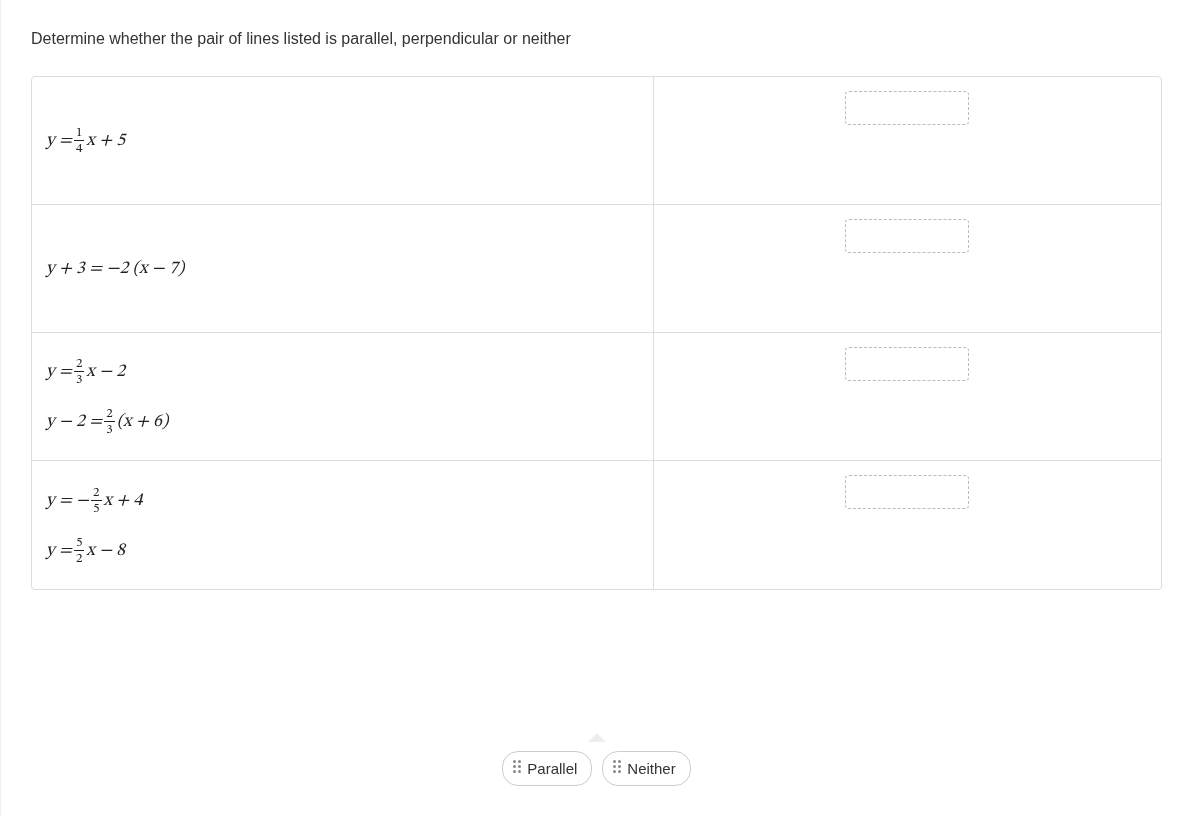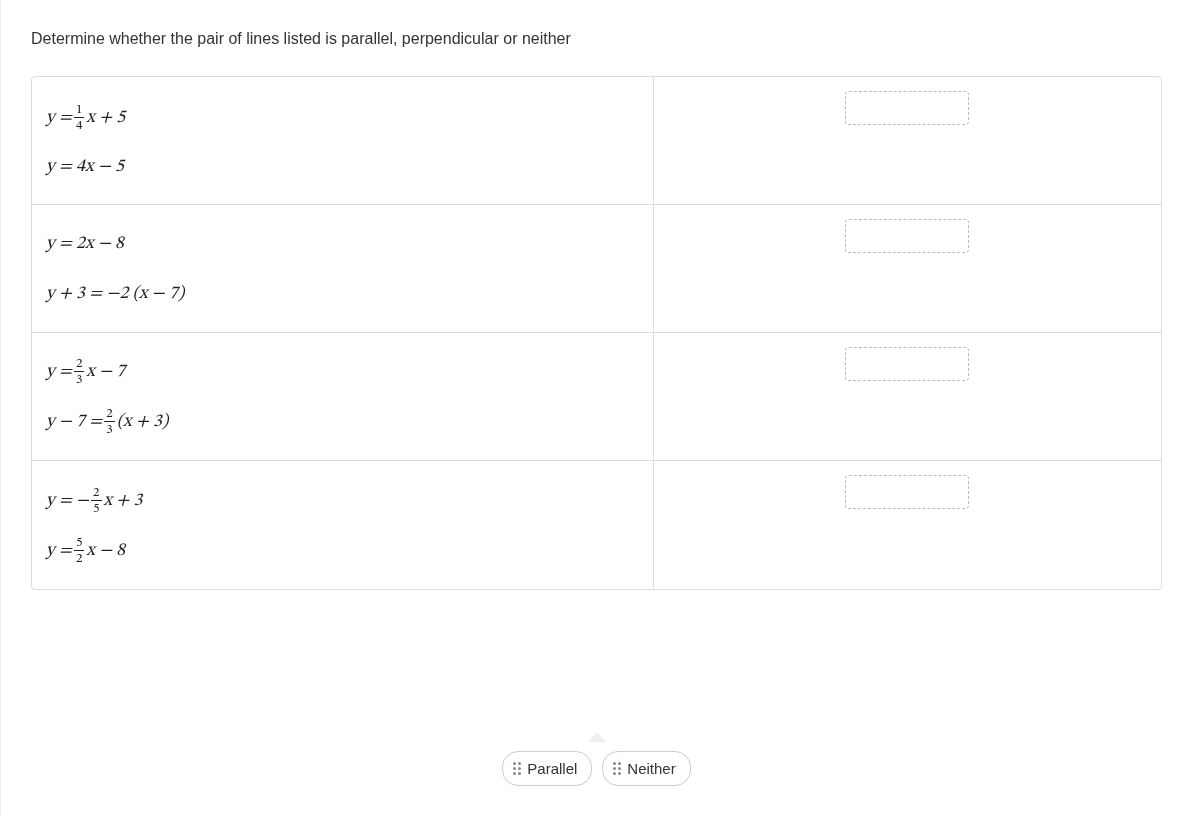--- a/index.html
+++ b/index.html
@@ -94,21 +94,20 @@
     gap: 10px;
   }
   .chip {
     border: 1px solid #ccc;
     border-radius: 16px;
     background: #fff;
     padding: 8px 14px 8px 10px;
     font-size: 15px;
     color: #333;
     display: flex;
-    align-items: center;
     gap: 6px;
     cursor: move;
   }
   .grip {
     display: inline-grid;
     grid-template-columns: repeat(2, 3px);
     grid-template-rows: repeat(3, 3px);
     gap: 2px;
   }
   .grip span {
@@ -137,61 +136,55 @@
 
       <div class="cell">
         <div class="eq">
           <span>y = </span>
           <span class="frac">
               <span class="num">1</span>
               <span class="den">4</span>
             </span>
           <span>x + 5</span>
         </div>
-        <div class="eq">
-          <span>y = 4x − 5</span>
-        </div>
-      </div>
-
-      <div class="cell">
-        <div class="eq">
-          <span>y = 2x − 8</span>
-        </div>
+      </div>
+
+      <div class="cell">
         <div class="eq">
           <span>y + 3 = −2 (x − 7)</span>
         </div>
       </div>
 
       <div class="cell">
         <div class="eq">
           <span>y = </span>
           <span class="frac">
               <span class="num">2</span>
               <span class="den">3</span>
             </span>
-          <span>x − 7</span>
-        </div>
-        <div class="eq">
-          <span>y − 7 = </span>
+          <span>x − 2</span>
+        </div>
+        <div class="eq">
+          <span>y − 2 = </span>
           <span class="frac">
               <span class="num">2</span>
               <span class="den">3</span>
             </span>
-          <span>(x + 3)</span>
+          <span>(x + 6)</span>
         </div>
       </div>
 
       <div class="cell">
         <div class="eq">
           <span>y = −</span>
           <span class="frac">
               <span class="num">2</span>
               <span class="den">5</span>
             </span>
-          <span>x + 3</span>
+          <span>x + 4</span>
         </div>
         <div class="eq">
           <span>y = </span>
           <span class="frac">
               <span class="num">5</span>
               <span class="den">2</span>
             </span>
           <span>x − 8</span>
         </div>
       </div>

